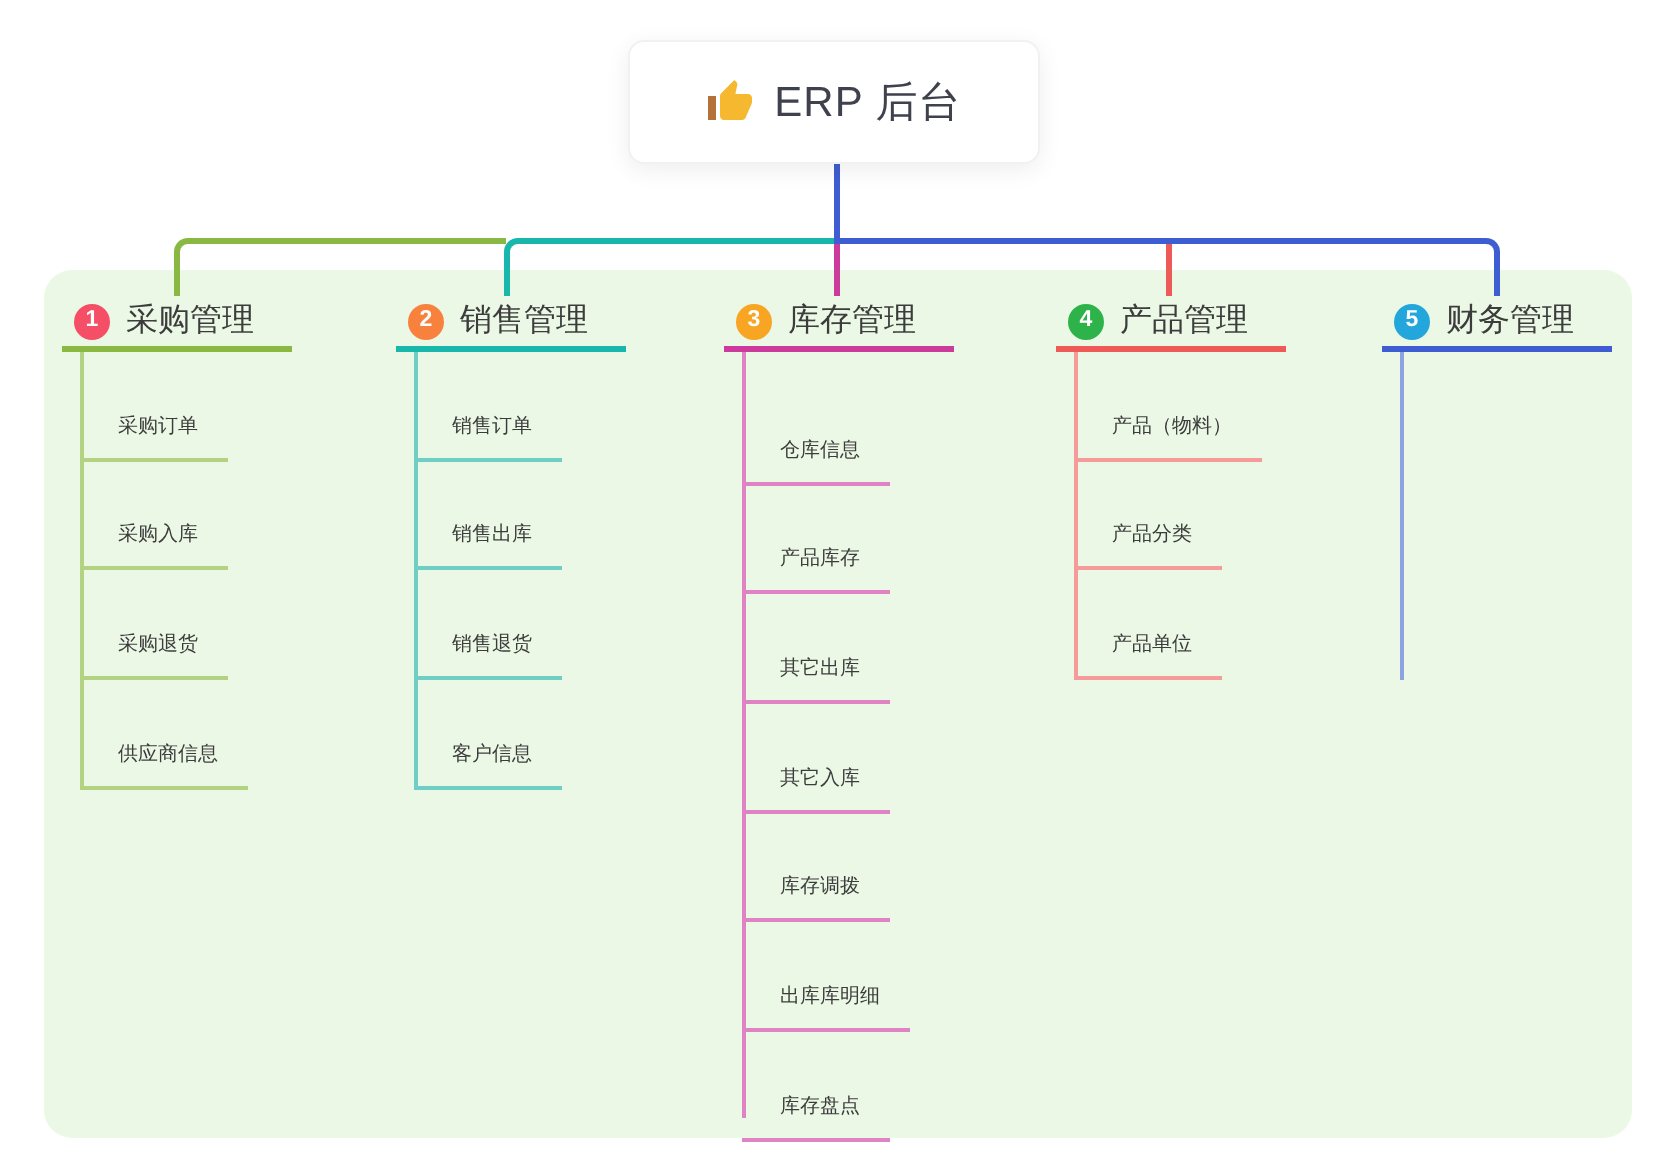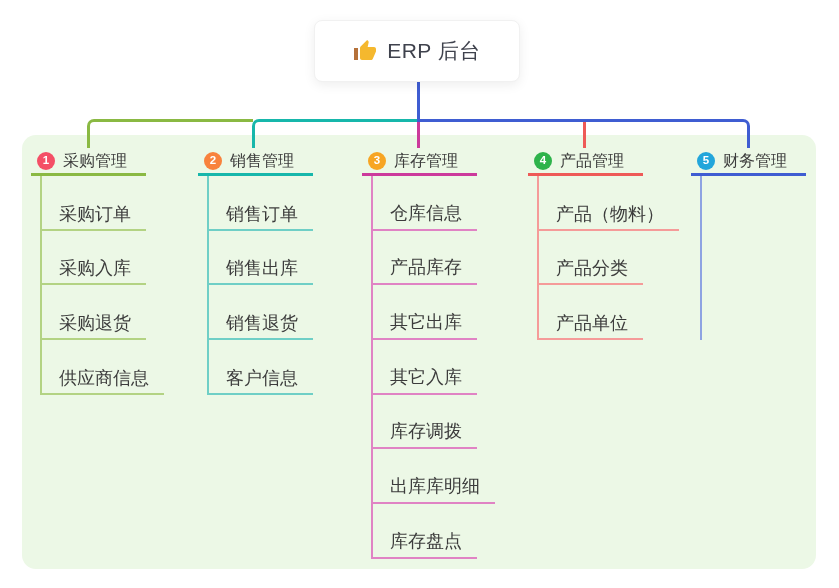--- a/index.html
+++ b/index.html
@@ -33,21 +33,21 @@
     width:18px;height:18px;border-radius:50%;flex:0 0 18px;
     color:#ffffff;font-size:11.5px;font-weight:bold;
     display:flex;align-items:center;justify-content:center;line-height:1;
   }
   .branch-label{font-size:16px;line-height:1;}
   .branch-vline{position:absolute;width:2px;}
   .branch-children{position:absolute;}
   .child-row{height:54.7px;display:flex;align-items:flex-end;}
   .child-node{
     display:inline-block;padding:0 15px 8px 19px;
-    font-size:18px;line-height:14px;border-bottom:2px solid;
+    font-size:10px;line-height:14px;border-bottom:2px solid;
     white-space:nowrap;cursor:pointer;
   }
 </style>
 </head>
 <body>
 
 <div class="canvas">
   <div class="panel" id="panel" style="background: rgb(236, 248, 230);"></div>
   <div class="connectors" id="connectors">
       <div class="connector" style="left: 86.5px; top: 119px; width: 166.5px; height: 29px; border-left: 3px solid rgb(138, 185, 67); border-top: 3px solid rgb(138, 185, 67); border-top-left-radius: 7px;"></div>
@@ -103,21 +103,21 @@
         </div>
         <div class="child-row">
           <span class="child-node" style="border-bottom-color: rgb(111, 207, 198); color: rgb(60, 60, 60);">客户信息</span>
         </div>
       </div>
       <div class="branch-node" style="left: 362px; top: 148px; border-bottom: 3px solid rgb(204, 58, 156);">
         <span class="badge" style="background: rgb(247, 165, 35);">3</span>
         <span class="branch-label" style="color: rgb(60, 60, 60);">库存管理</span>
       </div>
       <div class="branch-vline" style="left: 371px; top: 176px; height: 382.9px; background: rgb(224, 131, 196);"></div>
-      <div class="branch-children" style="left: 371px; top: 176px; font-family: Liberation Mono, monospace;">
+      <div class="branch-children" style="left: 371px; top: 188px;">
         <div class="child-row">
           <span class="child-node" style="border-bottom-color: rgb(224, 131, 196); color: rgb(60, 60, 60);">仓库信息</span>
         </div>
         <div class="child-row">
           <span class="child-node" style="border-bottom-color: rgb(224, 131, 196); color: rgb(60, 60, 60);">产品库存</span>
         </div>
         <div class="child-row">
           <span class="child-node" style="border-bottom-color: rgb(224, 131, 196); color: rgb(60, 60, 60);">其它出库</span>
         </div>
         <div class="child-row">

